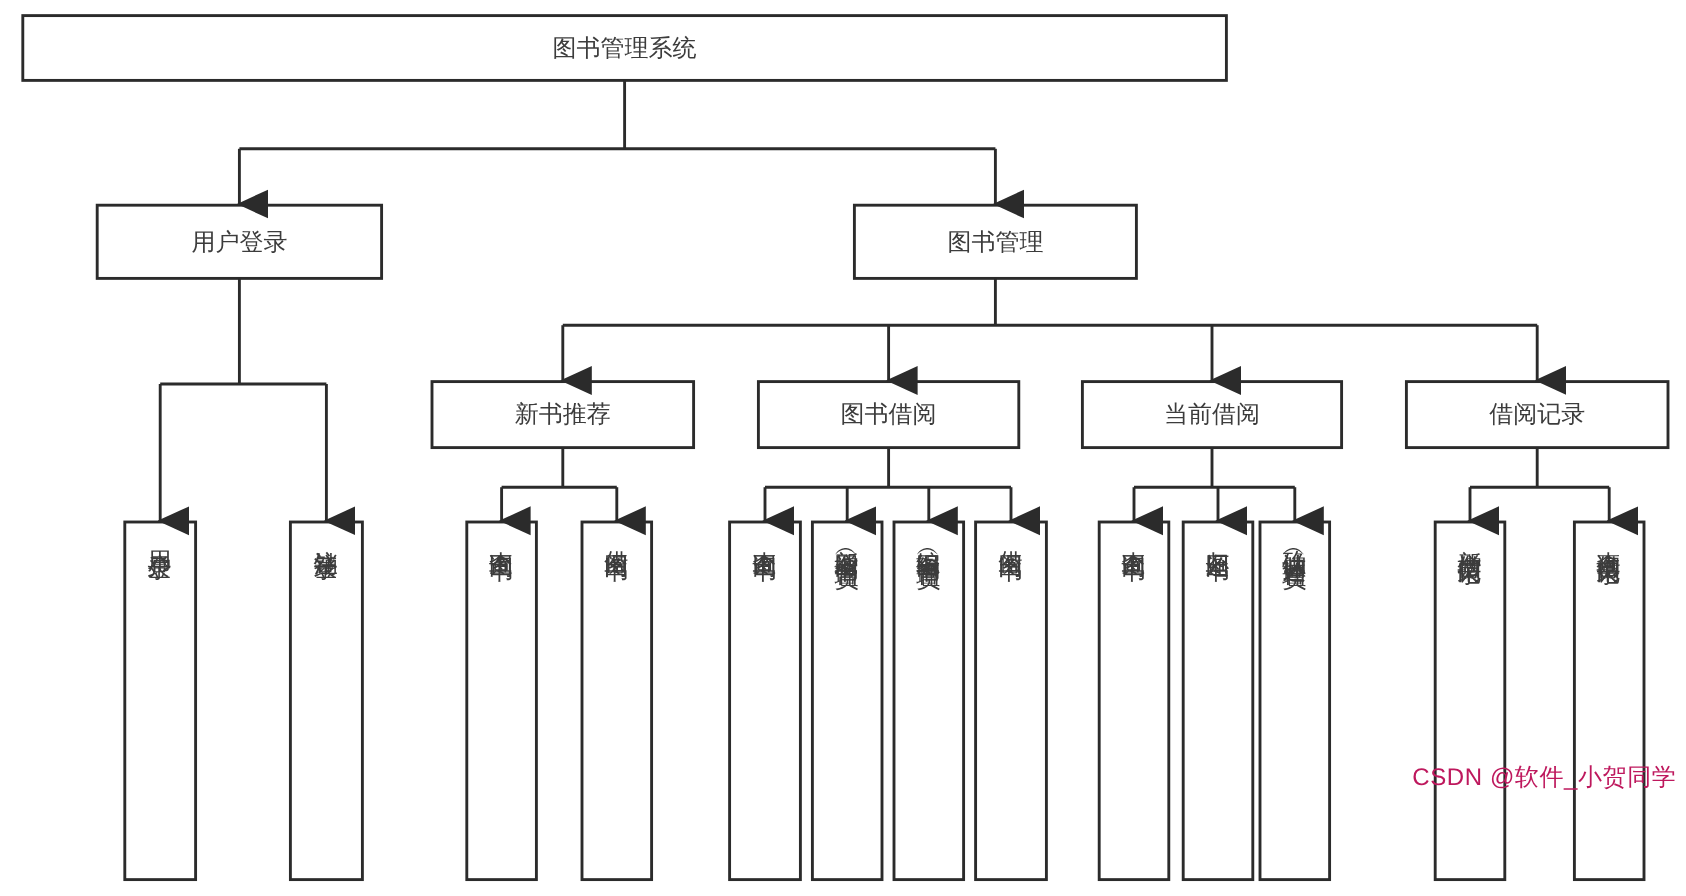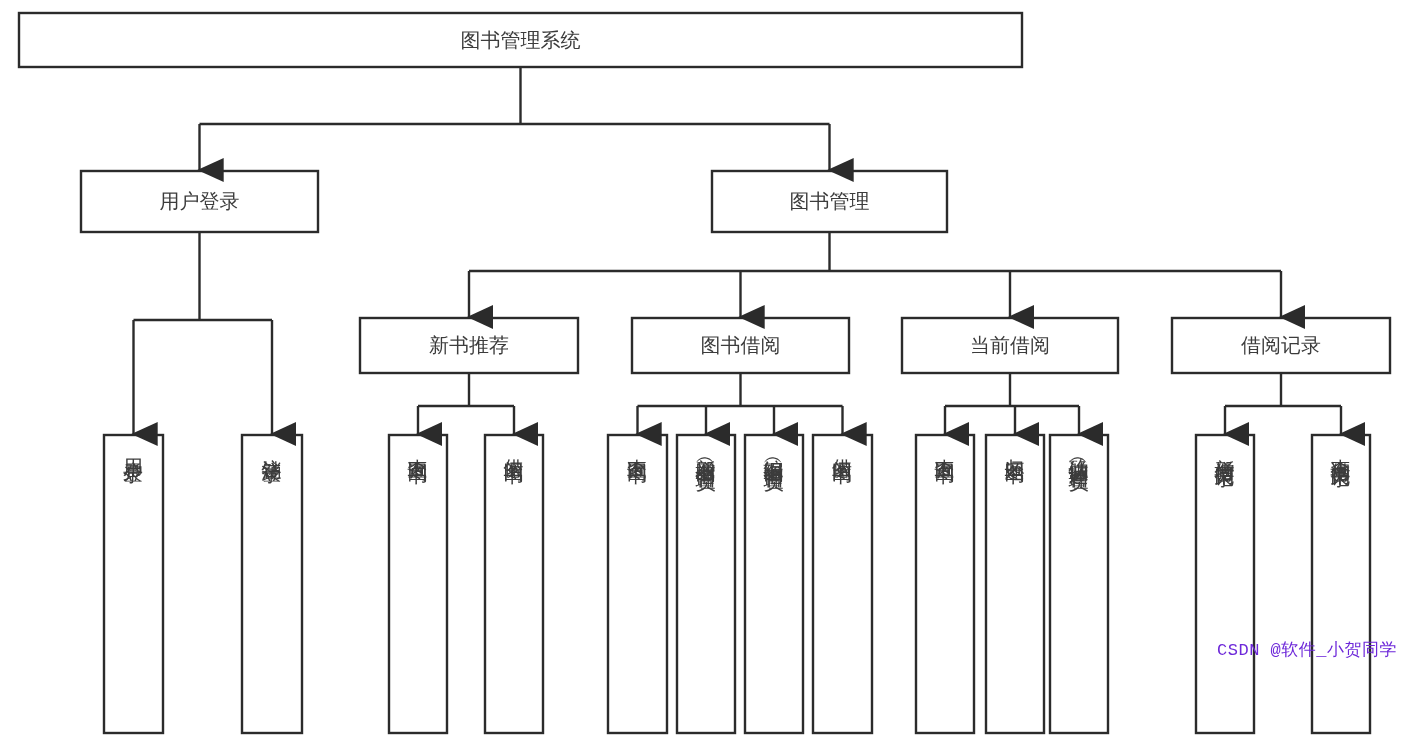--- a/index.html
+++ b/index.html
@@ -62,23 +62,23 @@
     position: absolute;
     display: flex;
     align-items: flex-start;
     justify-content: center;
     pointer-events: none;
   }
   .watermark {
     position: absolute;
     right: 8px;
     bottom: 6px;
-    font-family: Liberation Mono, monospace;
-    font-size: 17px;
-    color: #6d28d9;
+    font-family: Liberation Sans, sans-serif;
+    font-size: 20px;
+    color: #be185d;
     letter-spacing: 0.5px;
     white-space: nowrap;
   }
 </style>
 </head>
 <body>
 
 <div id="diagram-root">
 
   <svg class="tree" viewBox="0 0 1405 747">

